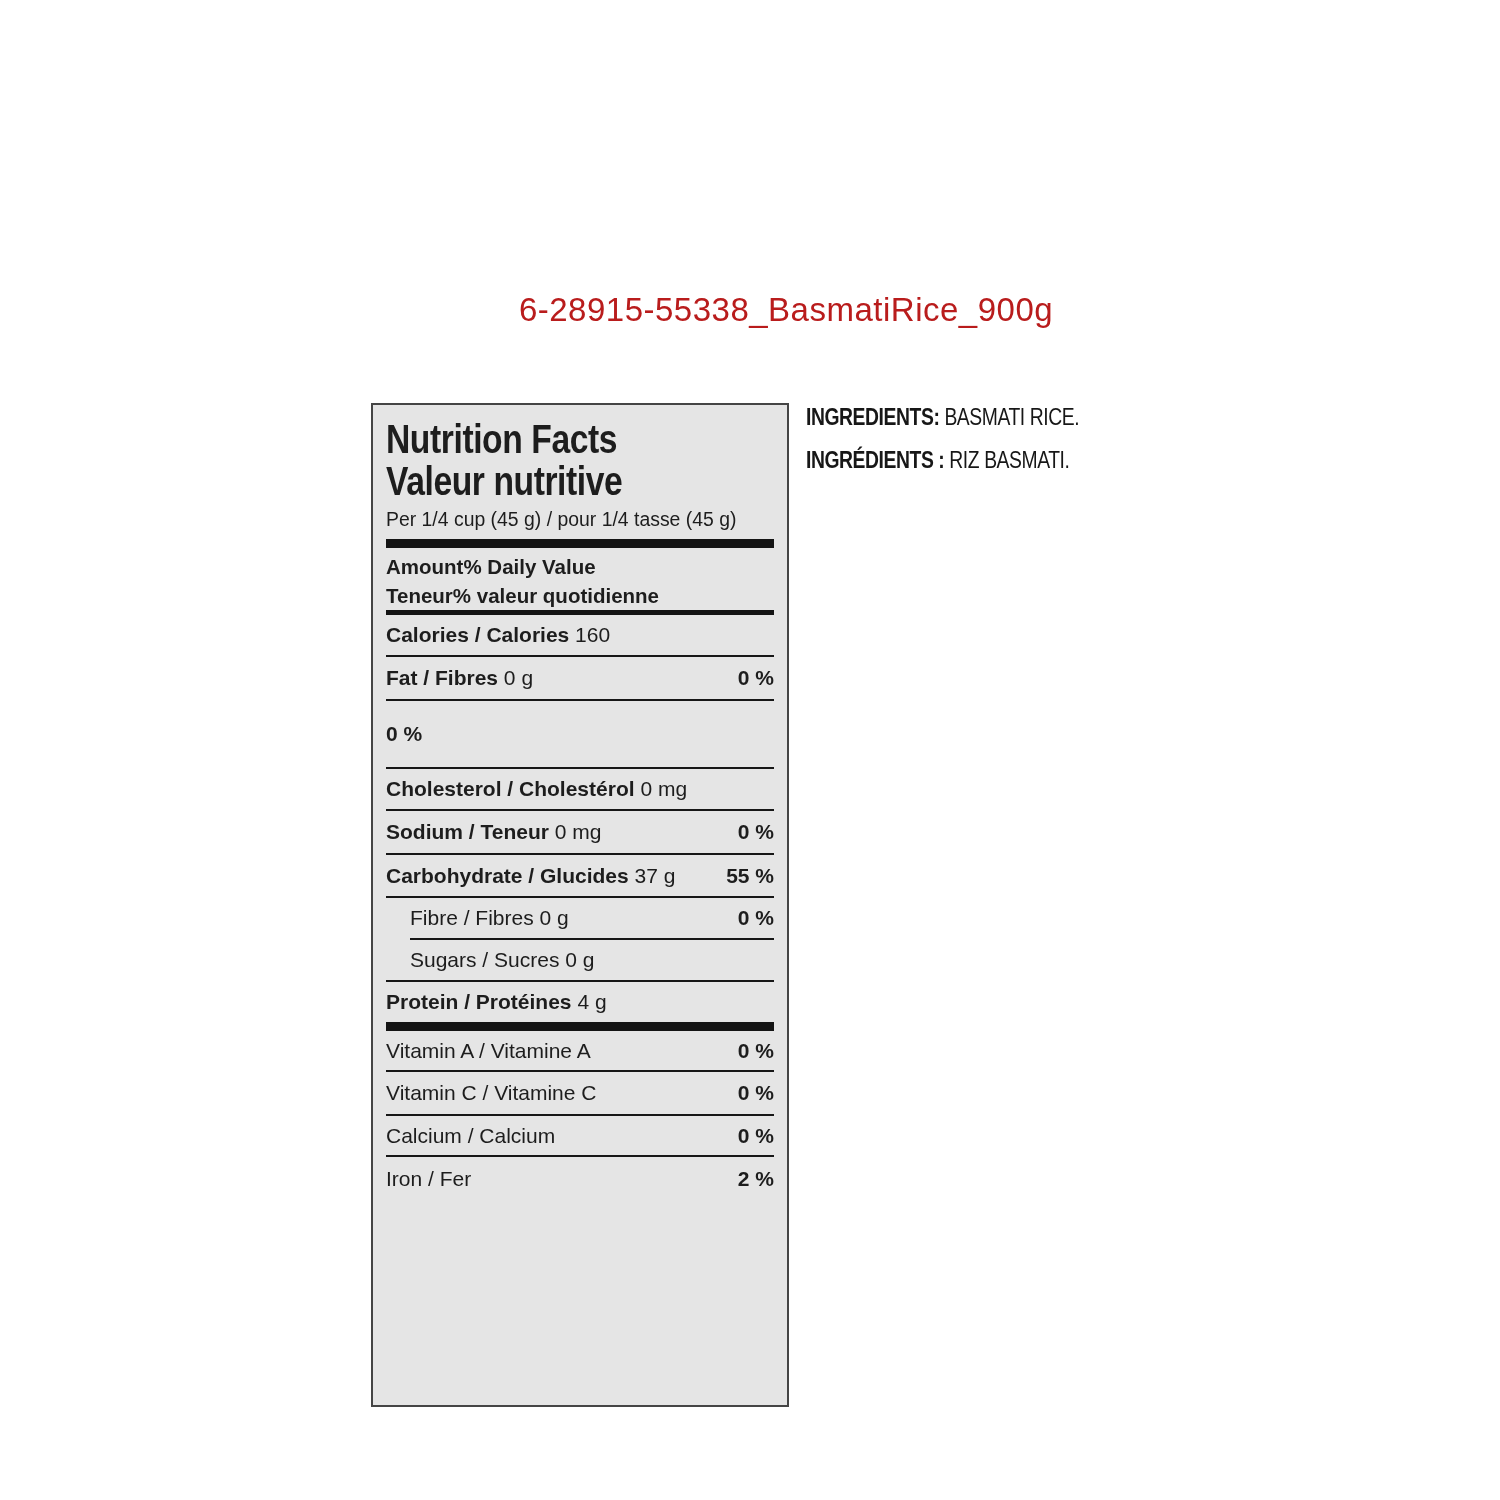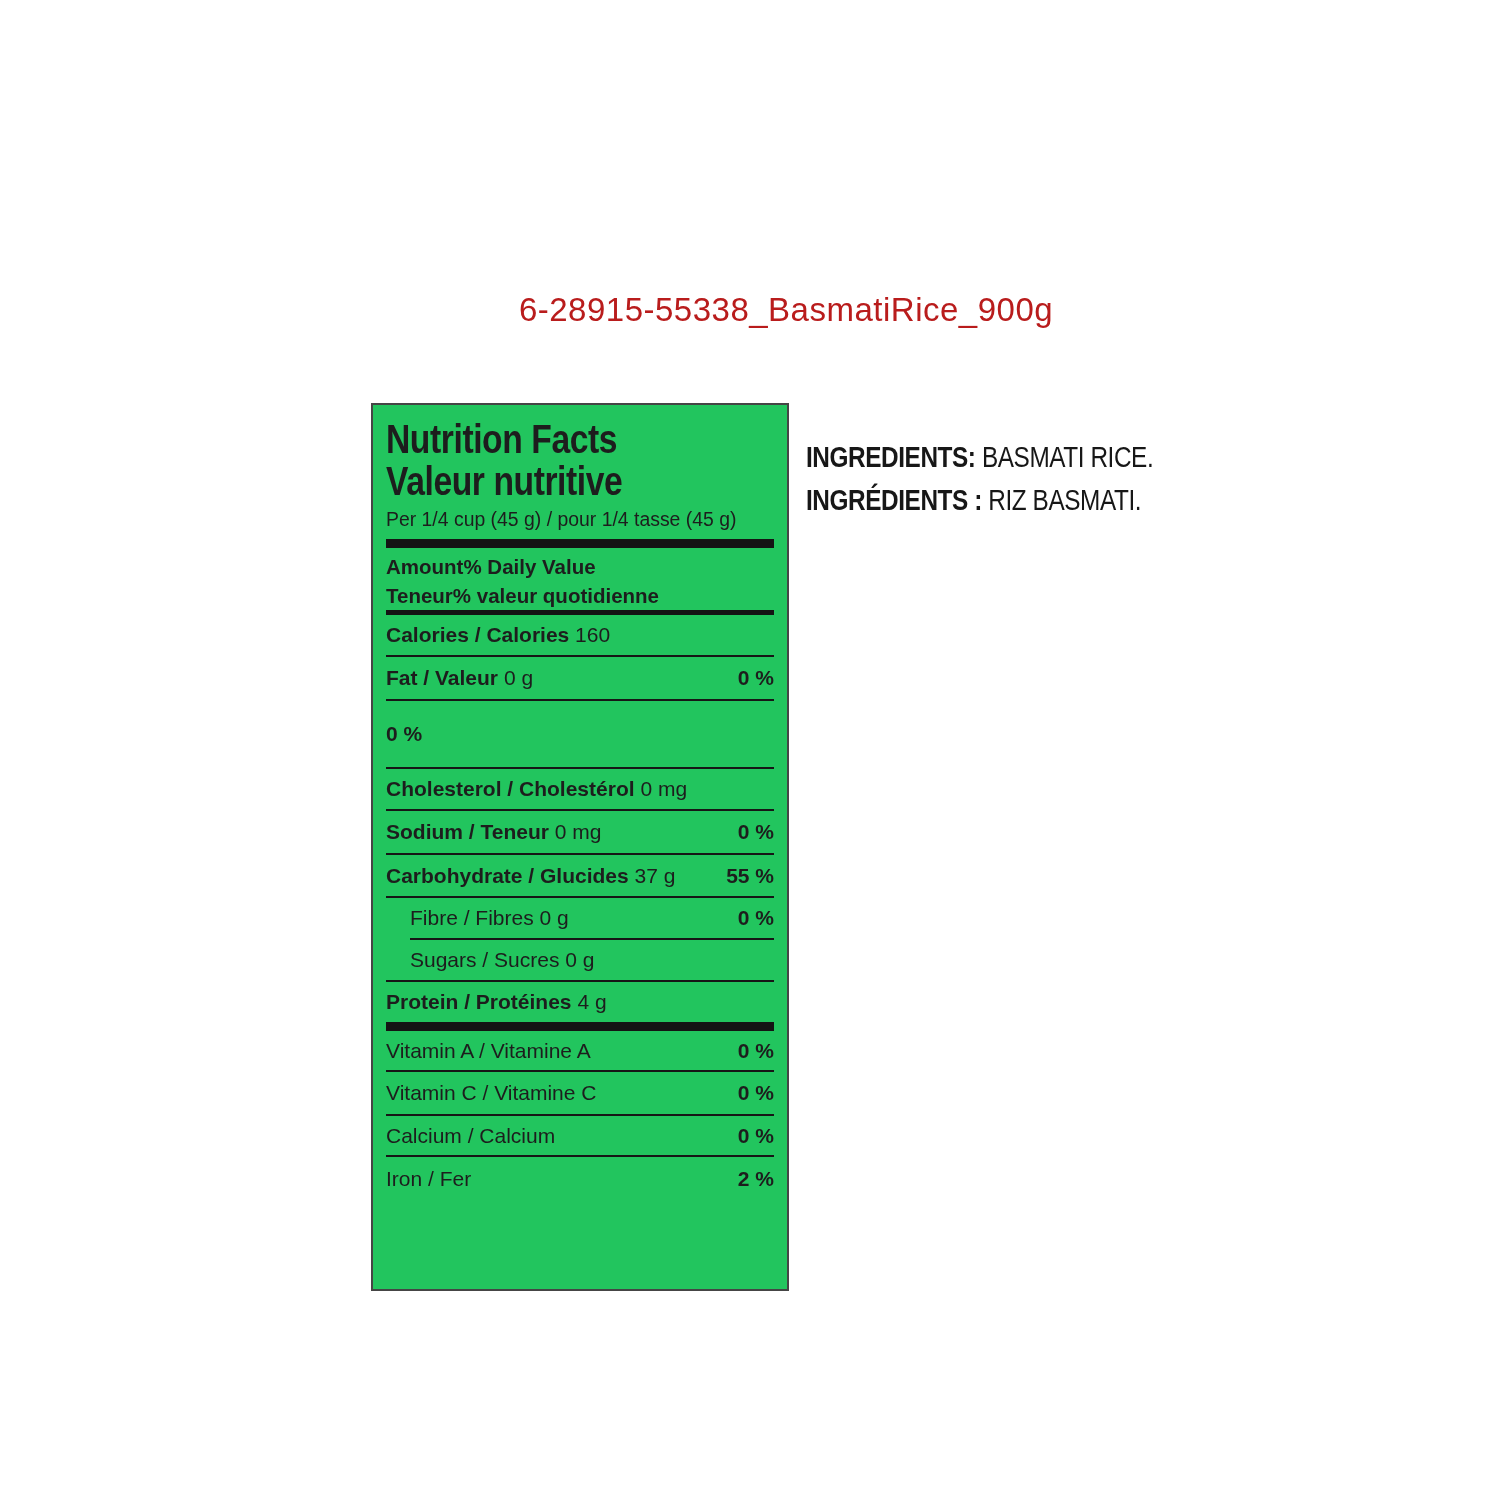--- a/index.html
+++ b/index.html
@@ -9,23 +9,23 @@
   }
   
   .page-title{
     position:absolute;top:291px;left:0;width:100%;
     text-align:center;font-size:33px;font-weight:400;color:#b91c1c;
     letter-spacing:0.5px;
     padding-left:36px;
   }
   
   .nft{
-    position:absolute;left:371px;top:403px;width:418px;height:888px;
+    position:absolute;left:371px;top:403px;width:418px;height:1004px;
     border:2px solid #454545;box-sizing:border-box;
-    padding:13px 13px 0 13px;background:#22c55e;
+    padding:13px 13px 0 13px;background:#e5e5e5;
   }
   .nft .h1{
     font-size:41px;font-weight:700;line-height:42px;letter-spacing:-0.5px;
     transform:scaleX(0.82);transform-origin:left center;white-space:nowrap;
   }
   .nft .serving{
     margin-top:6px;font-size:20px;font-weight:400;line-height:22px;
     white-space:nowrap;transform:scaleX(0.97);transform-origin:left center;
   }
   .bar{background:#141414;}
@@ -46,21 +46,21 @@
   .row .lbl{font-weight:400;white-space:nowrap;}
   .row .lbl b{font-weight:700;}
   .row .dv{font-weight:700;white-space:nowrap;}
   .row.ind .lbl{padding-left:24px;}
   .h40{min-height:40px;} .h42{min-height:42px;} .h41{min-height:41px;gap:31px;}
   .h39{min-height:39px;} .h44{min-height:44px;} .h66{min-height:66px;}
   .satlines{padding-left:24px;font-weight:400;line-height:30px;}
   .satlines .l2{margin-left:-8px;}
   
   .ingredients{
-    position:absolute;left:806px;top:402px;font-size:29px;color:#171717;margin-top:40px;
+    position:absolute;left:806px;top:402px;font-size:23px;color:#171717;
   }
   .ing-line{
     white-space:nowrap;transform:scaleX(0.84);transform-origin:left center;
     line-height:30px;letter-spacing:-0.5px;
   }
   .ing-line + .ing-line{margin-top:13px;}
   .ing-label{font-weight:700;}
   .ing-value{font-weight:400;}
 </style>
 </head>
@@ -88,21 +88,21 @@
 
     <div class="bar b5"></div>
 
     <div class="row h40">
       <span class="lbl"><b>Calories / Calories</b><span> 160</span></span>
       <span class="dv"></span>
     </div>
     <div class="rule"></div>
 
     <div class="row h42">
-      <span class="lbl"><b>Fat / Valeur</b><span> 0 g</span></span>
+      <span class="lbl"><b>Fat / Fibres</b><span> 0 g</span></span>
       <span class="dv">0 %</span>
     </div>
     <div class="rule"></div>
 
     <div class="row h66">
       <span class="dv">0 %</span>
     </div>
     <div class="rule"></div>
 
     <div class="row h40">

